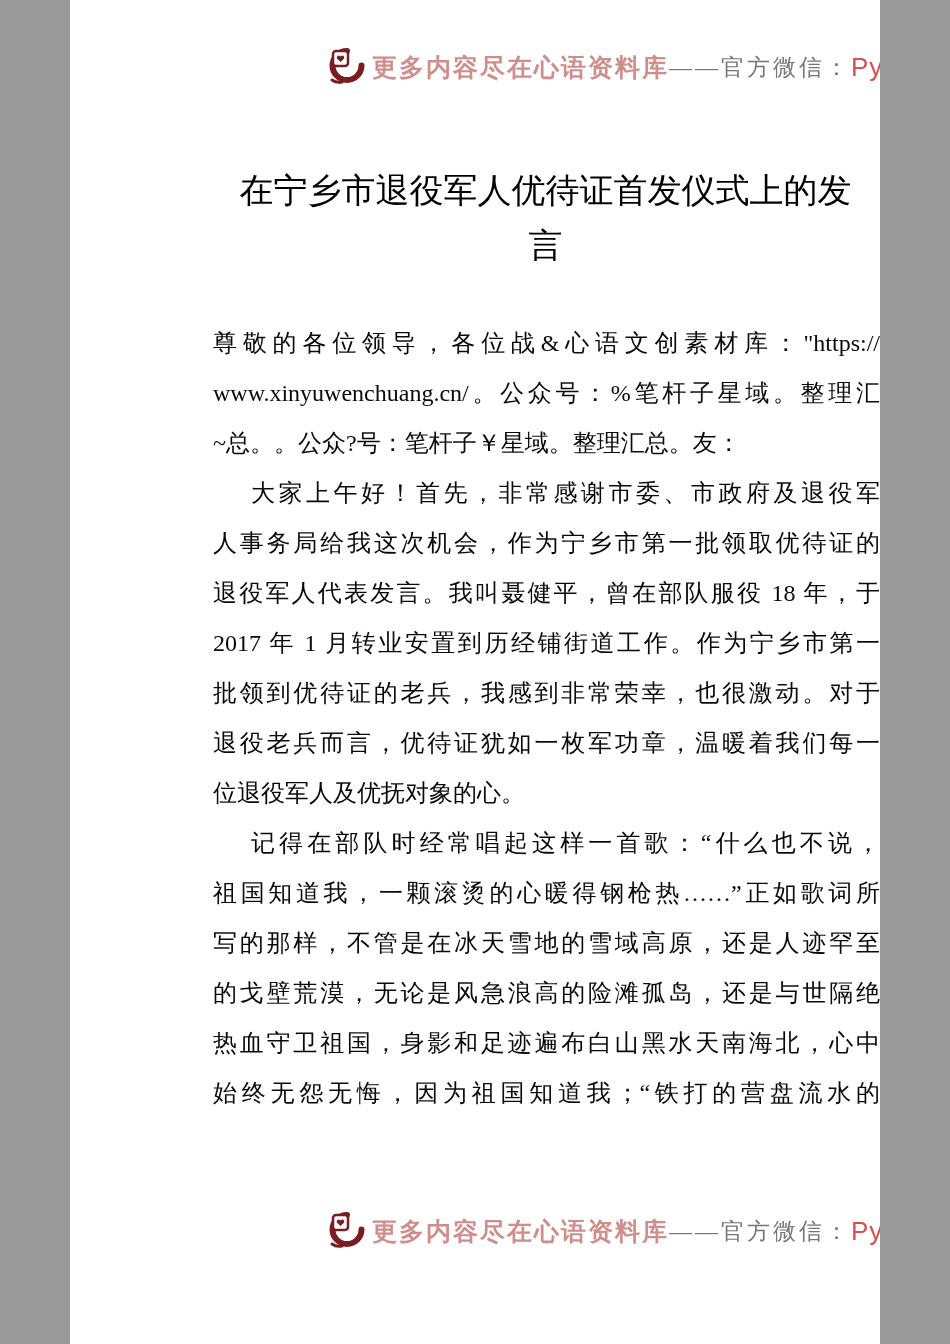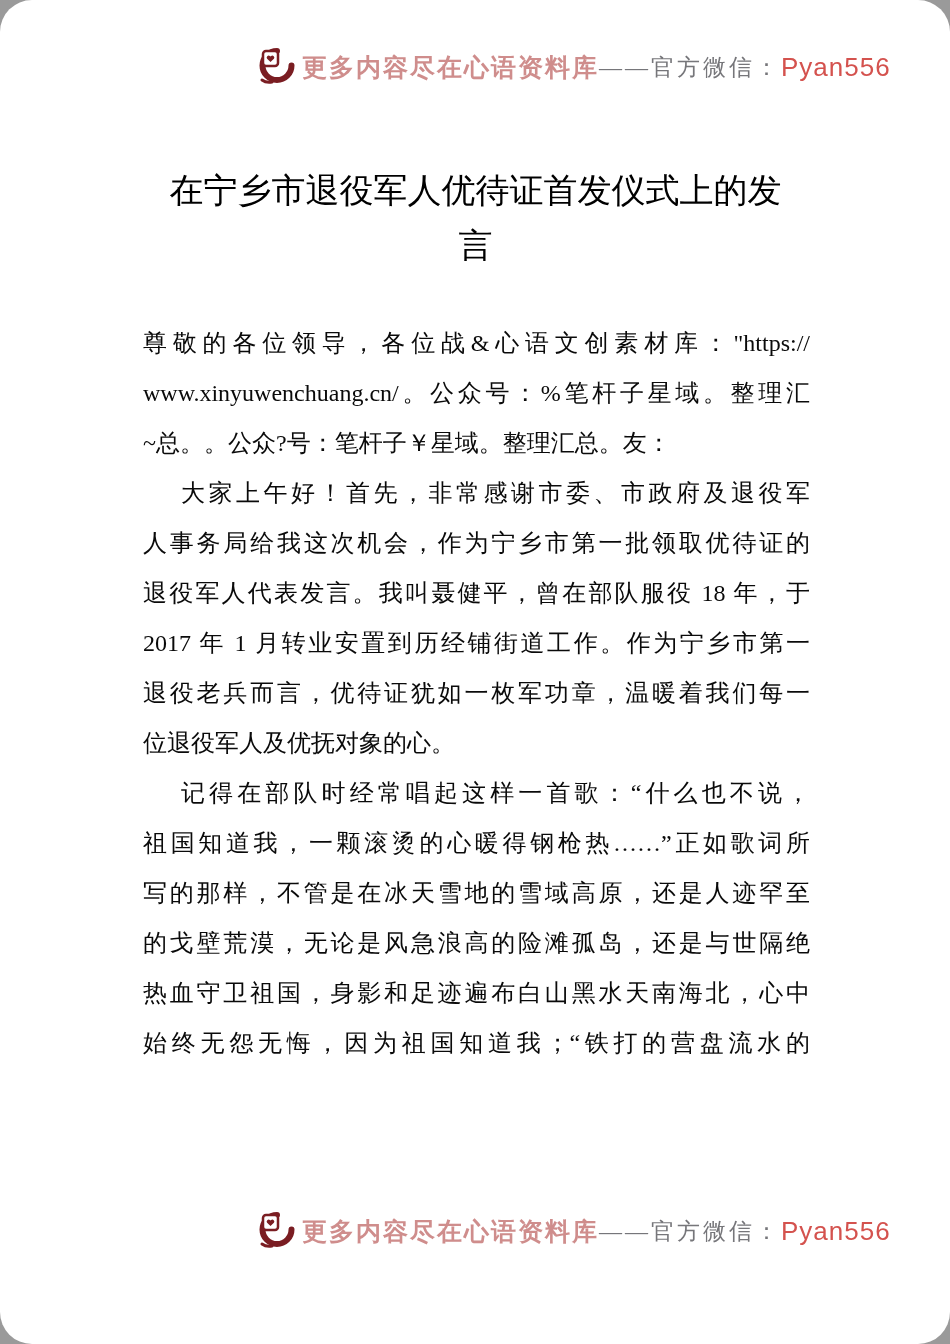--- a/index.html
+++ b/index.html
@@ -1,24 +1,23 @@
 <!DOCTYPE html>
 <html><head>
 <meta charset="utf-8">
 <style>
   html,body{margin:0;padding:0;background:#9a9a9a;}
   .page{
     position:relative;
-    width:950px;height:1344px;
+    width:810px;height:1344px;
     margin:0 auto;
     background:#ffffff;
     font-family:"Liberation Serif","DejaVu Serif",serif;
     color:#111;
     overflow:hidden;
-    border-radius:32px;
   }
   
   .wm{
     position:absolute;
     left:256px;
     display:flex;
     align-items:center;
     white-space:nowrap;
   }
   .wm-top{top:46px;}
@@ -92,20 +91,21 @@
   </div>
 
   <div class="doc-body">
       <div class="line">尊敬的各位领导，各位战&amp;心语文创素材库："https://</div>
       <div class="line">www.xinyuwenchuang.cn/。公众号：%笔杆子星域。整理汇</div>
       <div class="line last">~总。。公众?号：笔杆子￥星域。整理汇总。友：</div>
       <div class="line indent">大家上午好！首先，非常感谢市委、市政府及退役军</div>
       <div class="line">人事务局给我这次机会，作为宁乡市第一批领取优待证的</div>
       <div class="line">退役军人代表发言。我叫聂健平，曾在部队服役 18 年，于</div>
       <div class="line">2017 年 1 月转业安置到历经铺街道工作。作为宁乡市第一</div>
+      <div class="line">批领到优待证的老兵，我感到非常荣幸，也很激动。对于</div>
       <div class="line">退役老兵而言，优待证犹如一枚军功章，温暖着我们每一</div>
       <div class="line last">位退役军人及优抚对象的心。</div>
       <div class="line indent">记得在部队时经常唱起这样一首歌：“什么也不说，</div>
       <div class="line">祖国知道我，一颗滚烫的心暖得钢枪热……”正如歌词所</div>
       <div class="line">写的那样，不管是在冰天雪地的雪域高原，还是人迹罕至</div>
       <div class="line">的戈壁荒漠，无论是风急浪高的险滩孤岛，还是与世隔绝</div>
       <div class="line">热血守卫祖国，身影和足迹遍布白山黑水天南海北，心中</div>
       <div class="line">始终无怨无悔，因为祖国知道我；“铁打的营盘流水的</div>
     </div>
 

